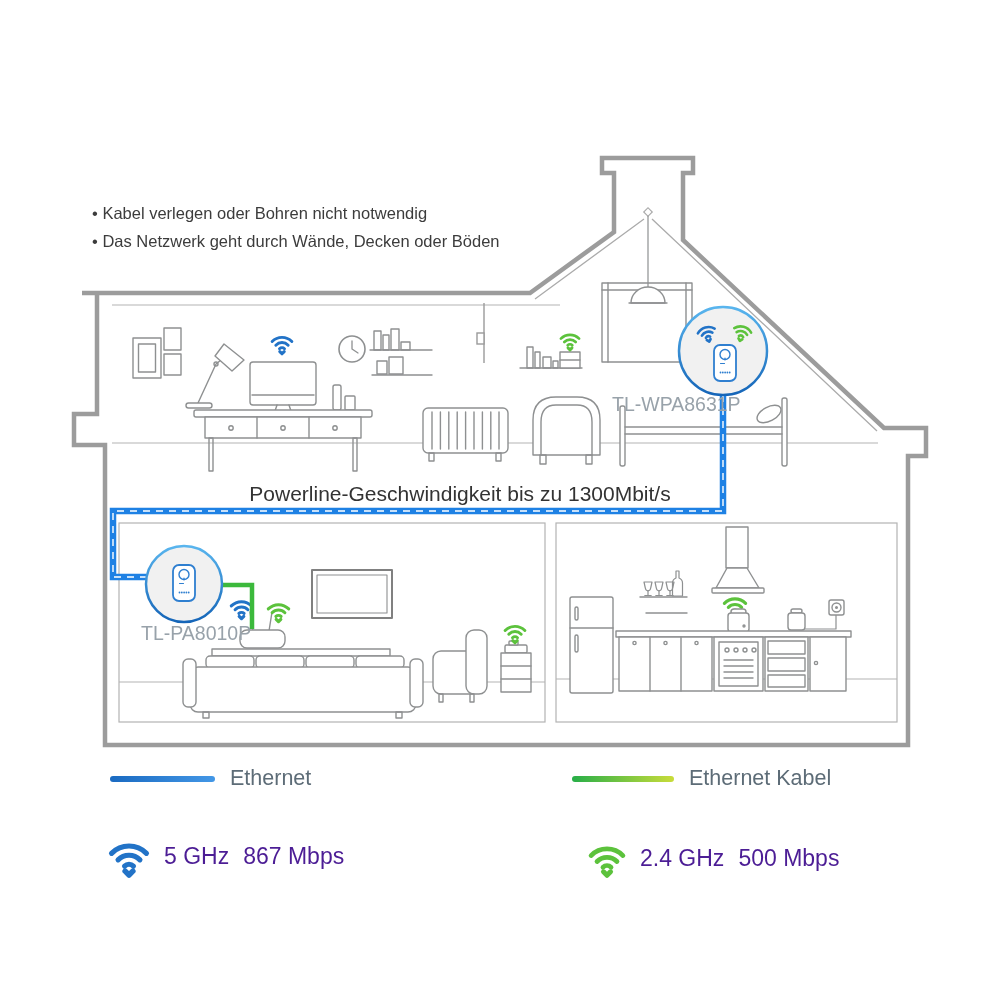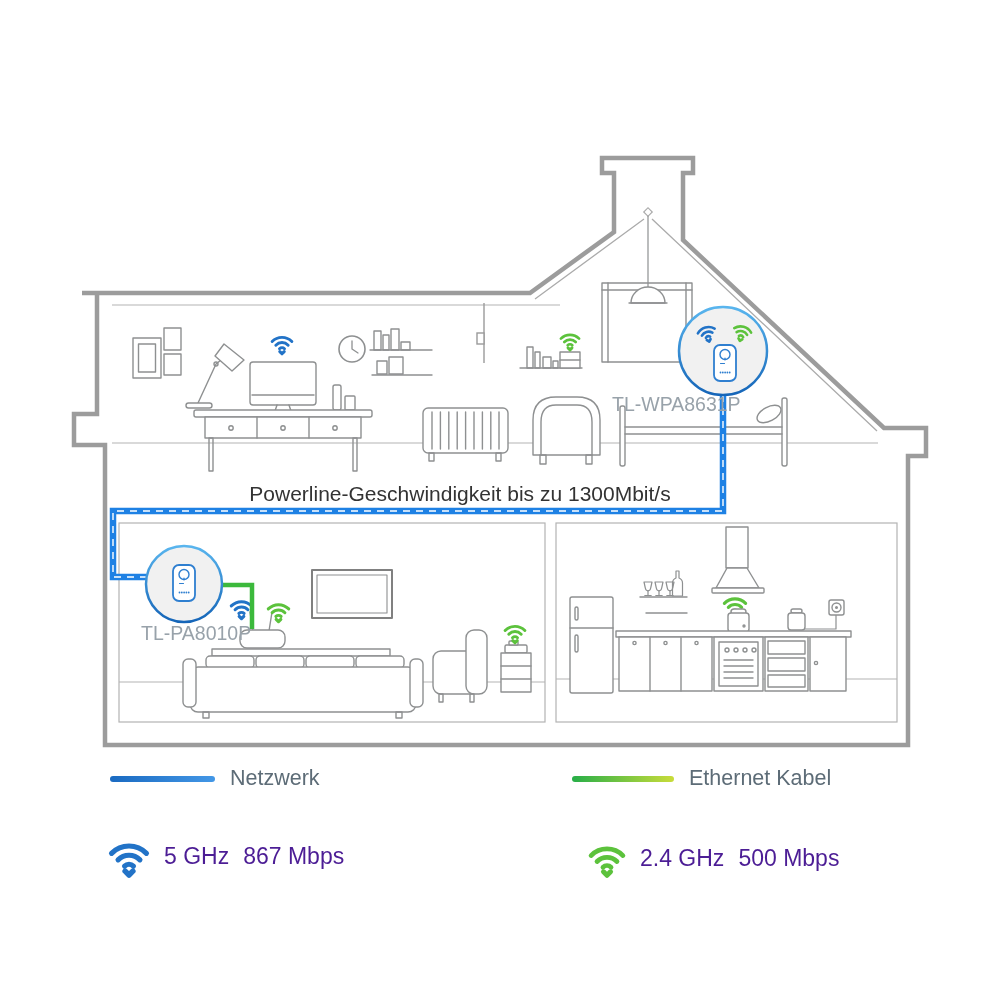--- a/index.html
+++ b/index.html
@@ -19,20 +19,24 @@
   .speed-item{position:absolute;display:flex;align-items:center;}
   .speed-text{font-size:23px;font-weight:500;color:#4c1d95;margin-left:12px;}
   .speed-text .speed{margin-left:14px;}
 </style>
 </head>
 <body>
 
 <div class="canvas">
 
 
+  <ul class="bullets">
+    <li><span>Kabel verlegen oder Bohren nicht notwendig</span></li>
+    <li><span>Das Netzwerk geht durch Wände, Decken oder Böden</span></li>
+  </ul>
 
   <svg class="diagram-svg" width="1000" height="1000" viewBox="0 0 1000 1000">
     <defs>
       <linearGradient id="circGrad" x1="0" y1="0" x2="0" y2="1">
         <stop offset="0" stop-color="#59b5ee"></stop>
           <stop offset="1" stop-color="#1565b8"></stop>
       </linearGradient>
       <symbol id="wifi" viewBox="0 0 24 24">
         <g fill="none" stroke="currentColor" stroke-linecap="round" stroke-linejoin="round">
           <path d="M2.9,10.6 a12.8,12.8 0 0 1 18.2,0" stroke-width="2.7"></path>
@@ -293,21 +297,21 @@
       <use href="#adapter" x="172" y="564" width="24" height="38" style="color:#2f7fd0"></use>
     </g>
 
     <text x="460" y="501" text-anchor="middle" font-size="21" fill="#333333">Powerline-Geschwindigkeit bis zu 1300Mbit/s</text>
     <text x="612" y="411" font-size="19.5" fill="#98a2aa">TL-WPA8631P</text>
     <text x="141" y="640" font-size="19.5" fill="#98a2aa">TL-PA8010P</text>
   </svg>
 
   <div class="legend-item" style="left:110px;top:766px;">
     <div class="cline power"></div>
-    <span class="legend-label">Netzwerk</span>
+    <span class="legend-label">Ethernet</span>
   </div>
   <div class="legend-item" style="left:572px;top:766px;">
     <div class="cline ether"></div>
     <span class="legend-label">Ethernet Kabel</span>
   </div>
 
   <div class="speed-item" style="left:106px;top:833px;">
     <svg width="46" height="46" viewBox="0 0 24 24" style="color:#2273c7">
       <use href="#wifi" width="24" height="24"></use>
     </svg>

